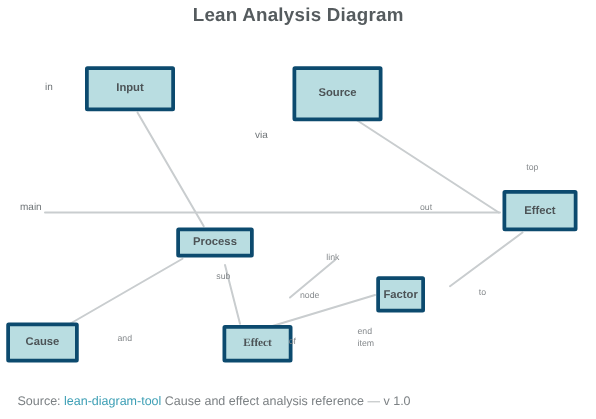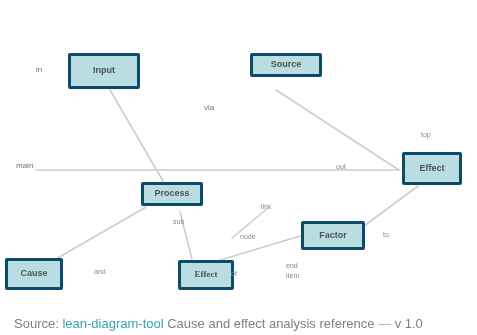--- a/index.html
+++ b/index.html
@@ -68,37 +68,38 @@
   }
   .lbl.small {
     font-size: 7px;
     color: #85898c;
   }
   
   .footer {
     position: absolute;
     left: 14px;
     top: 316px;
-    font-size: 13px;
+    font-size: 10px;
     color: #7c8184;
     white-space: nowrap;
   }
   .footer .link {
     color: #3d9fb5;
     text-decoration: none;
   }
   .footer .sep {
     color: #aeb2b4;
   }
 </style>
 </head>
 <body>
 
 <div id="canvas">
 
+  <div class="title">Lean Analysis Diagram</div>
 
   <svg id="edges" viewBox="0 0 477 335" preserveAspectRatio="none">
     <g stroke="#c9cdcf" stroke-width="1.6" fill="none" stroke-linecap="round">
 
       <line x1="110" y1="90" x2="163" y2="181"></line>
 
       <line x1="276" y1="90" x2="399" y2="170"></line>
 
       <line x1="36" y1="170" x2="400" y2="170"></line>
 
@@ -108,24 +109,24 @@
 
       <line x1="214" y1="262" x2="300" y2="236"></line>
 
       <line x1="360" y1="229" x2="418" y2="186"></line>
 
       <line x1="232" y1="238" x2="268" y2="208"></line>
     </g>
   </svg>
 
   <div class="node" style="left:68px;  top:53px;  width:72px; height:36px;">Input</div>
-  <div class="node" style="left:234px; top:53px;  width:72px; height:24px;margin-left:16px;">Source</div>
+  <div class="node" style="left:234px; top:53px;  width:72px; height:44px;">Source</div>
   <div class="node" style="left:141px; top:182px; width:62px; height:24px;">Process</div>
   <div class="node" style="left:402px; top:152px; width:60px; height:33px;">Effect</div>
-  <div class="node" style="left:301px; top:221px; width:64px; height:29px;">Factor</div>
+  <div class="node" style="left:301px; top:221px; width:39px; height:29px;">Factor</div>
   <div class="node" style="left:5px;   top:258px; width:58px; height:32px;">Cause</div>
   <div class="node" style="left:178px; top:260px; width:56px; height:30px;font-family:Liberation Serif, serif;">Effect</div>
 
   <div class="lbl" style="left:36px;  top:65px;">in</div>
   <div class="lbl" style="left:204px; top:65px;margin-top:38px;">via</div>
   <div class="lbl" style="left:16px;  top:161px;text-align:right;">main</div>
   <div class="lbl small" style="left:336px; top:163px;">out</div>
   <div class="lbl small" style="left:421px; top:131px;">top</div>
   <div class="lbl small" style="left:173px; top:218px;">sub</div>
   <div class="lbl small" style="left:261px; top:203px;">link</div>

